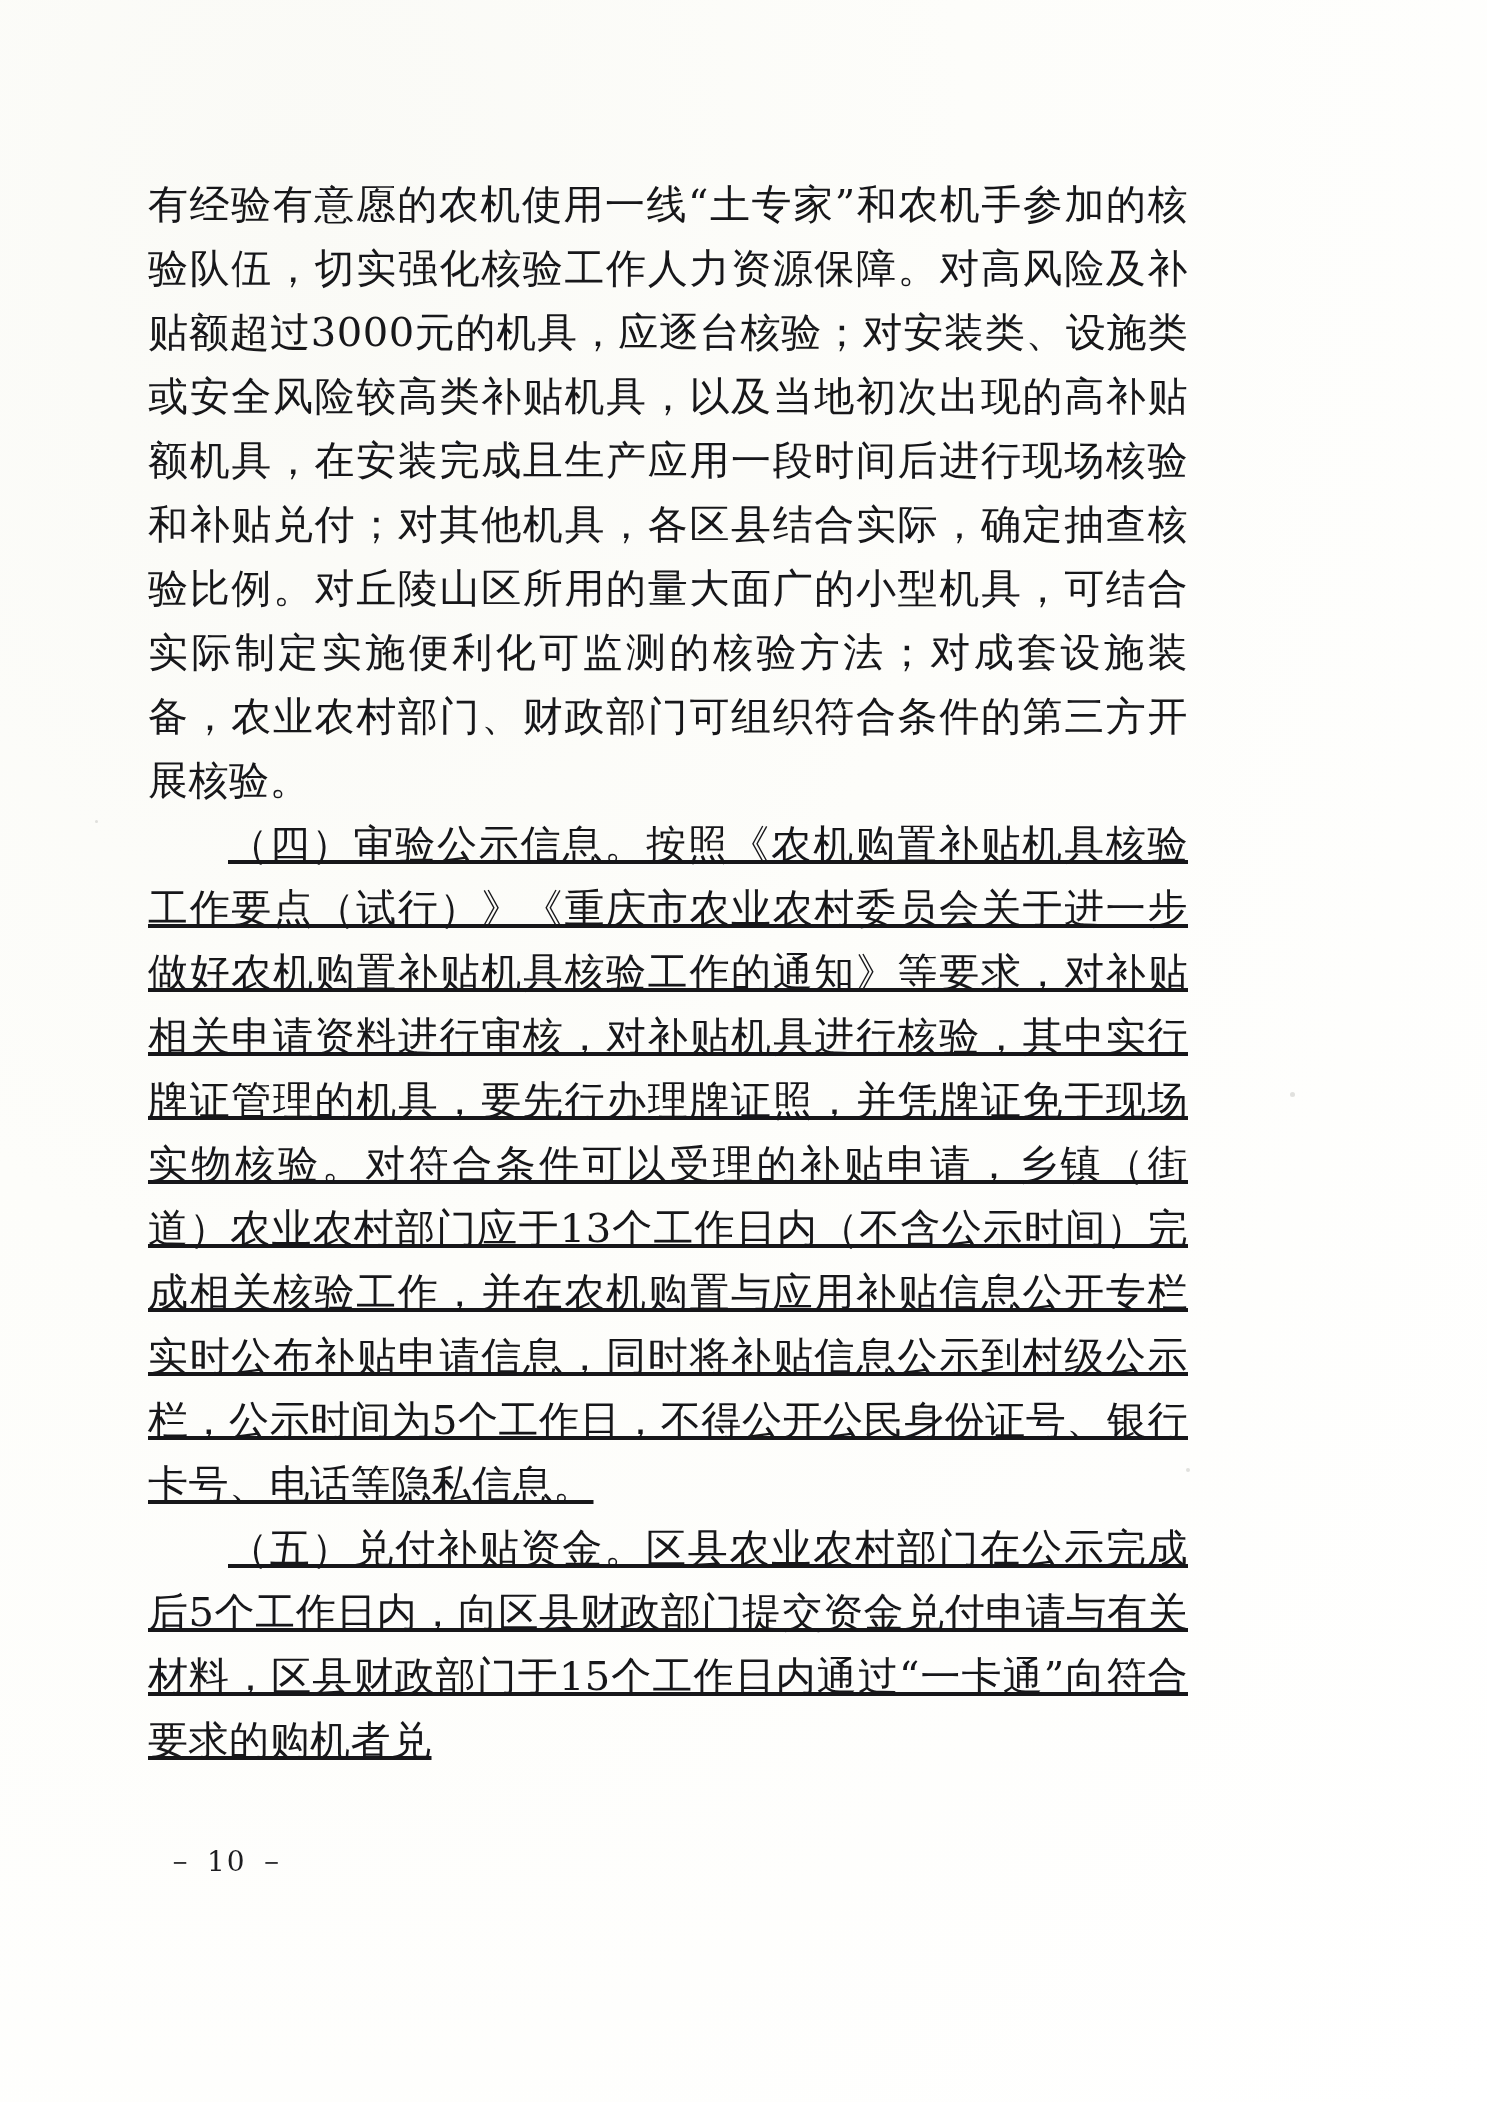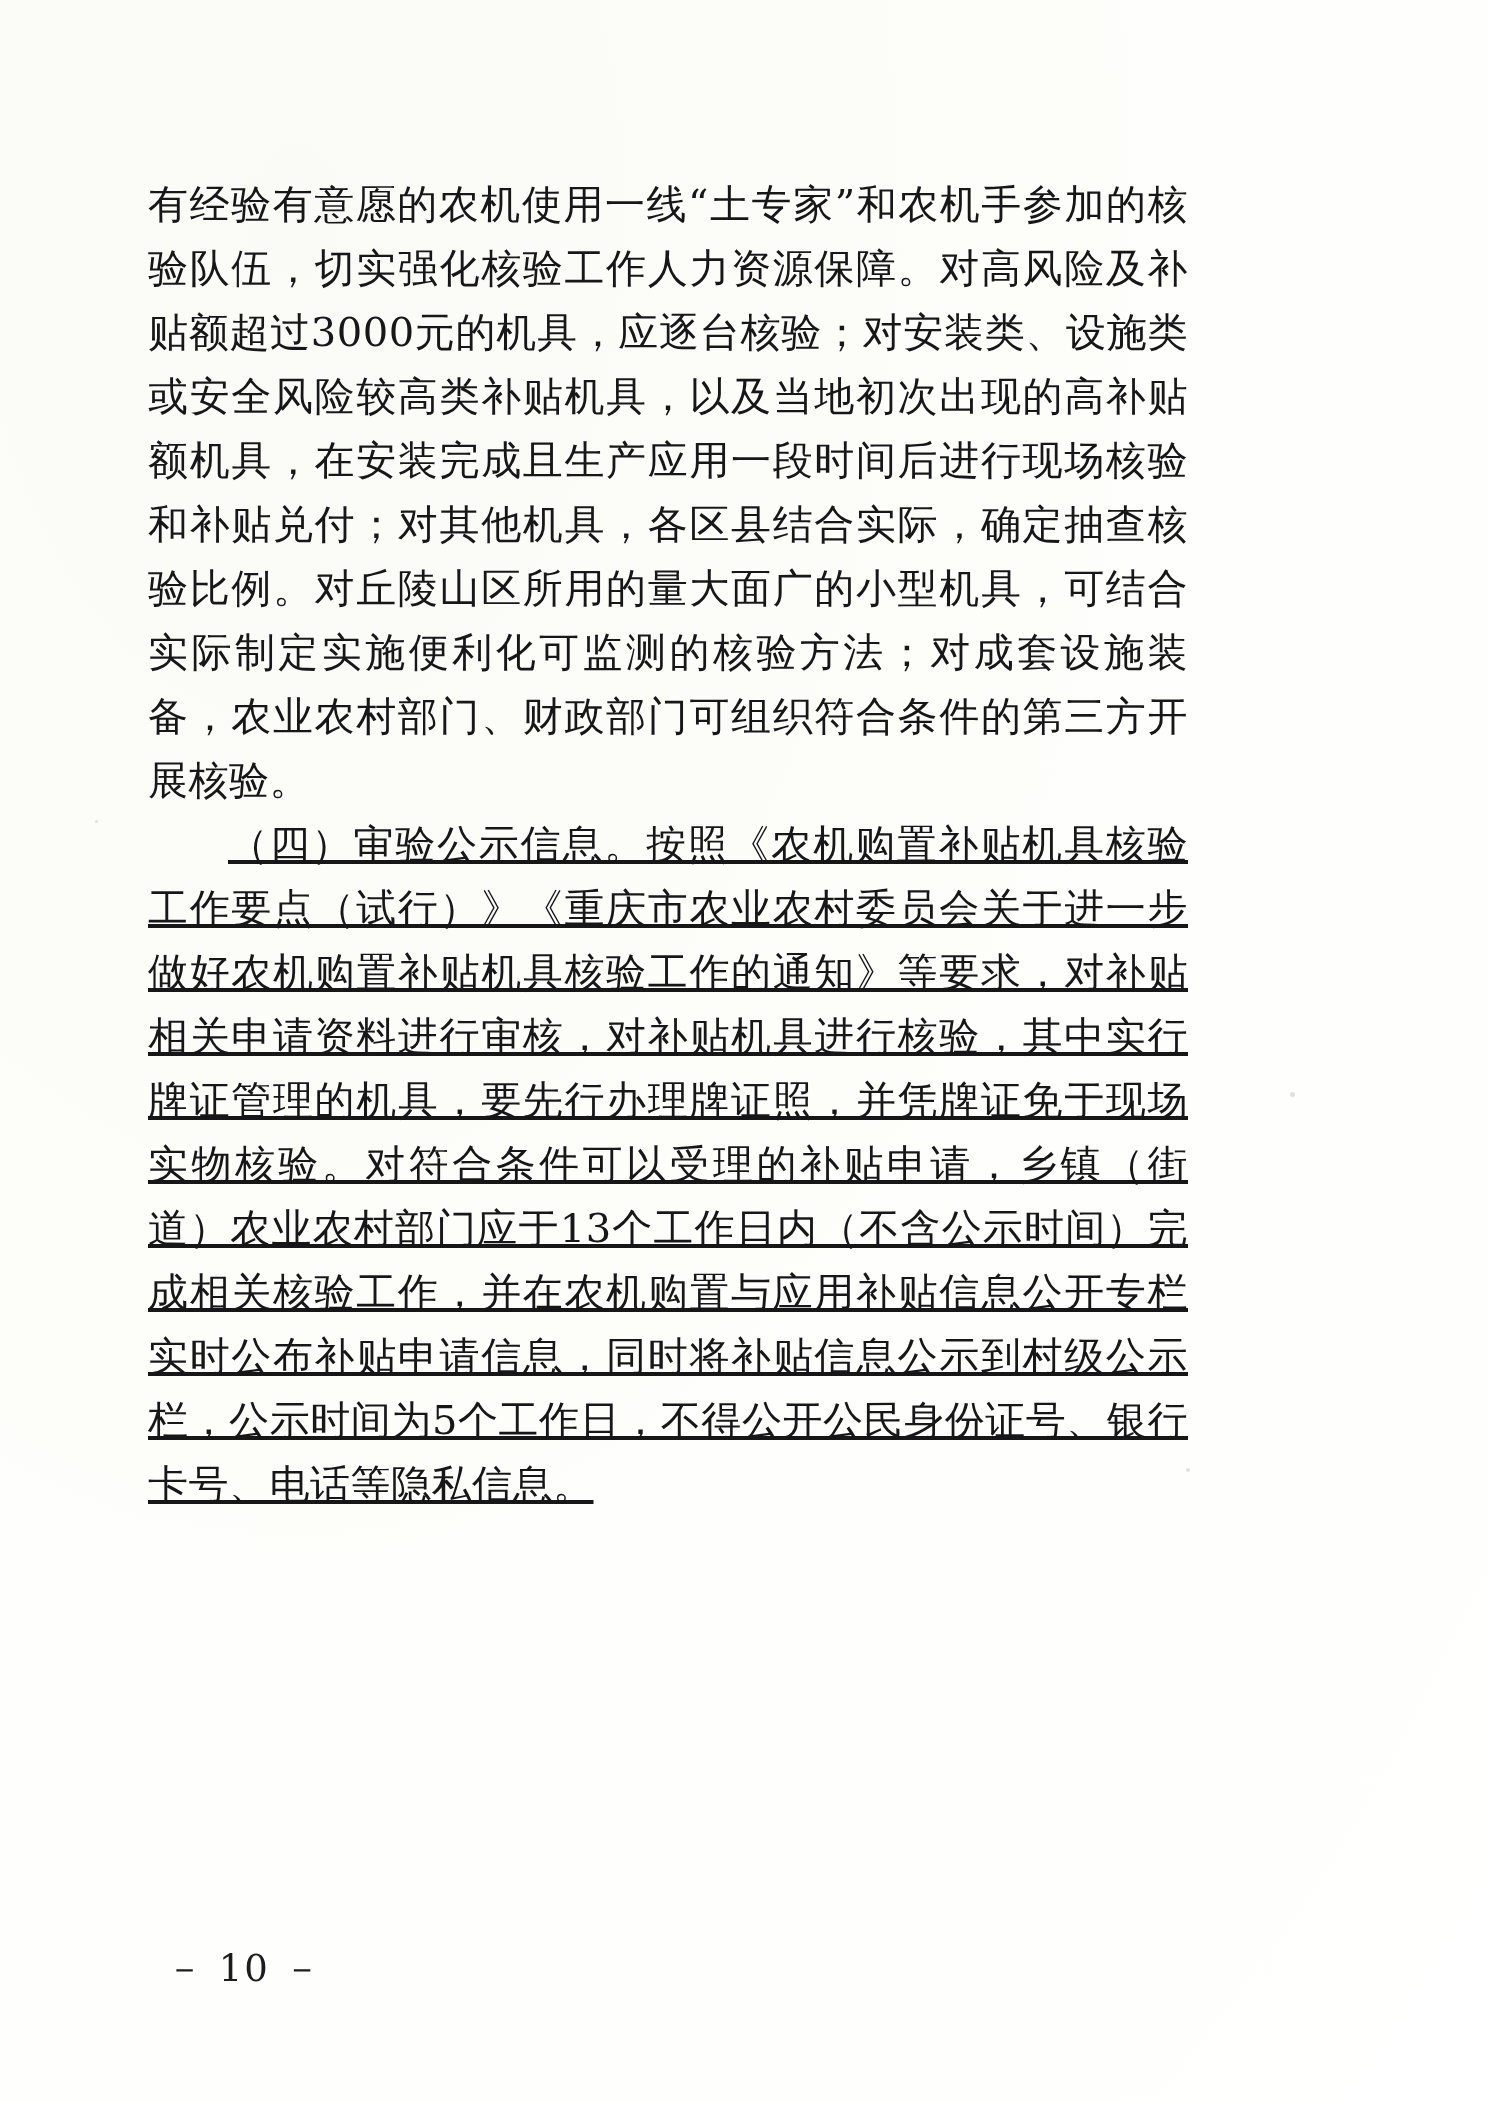--- a/index.html
+++ b/index.html
@@ -49,24 +49,24 @@
   .para + .para {
     margin-top: 0px;
     text-decoration: underline;
   }
   .indent {
     text-indent: 80px;
   }
   .footer {
     position: absolute;
     left: 148px;
-    top: 1944px;
+    top: 1843px;
     width: 1040px;
     text-align: left;
-    font-size: 37px;
+    font-size: 28px;
     color: #1d1d20;
     font-family: "DejaVu Serif", serif;
     letter-spacing: 2px;
   }
   .page-number-wrap {
     display: inline-block;
     margin-left: 18px;
   }
   .speck {
     position: absolute;
@@ -81,18 +81,19 @@
 <div class="page">
   <div class="paper-tint"></div>
 
   <div class="speck" style="left:1290px; top:1092px; width:5px; height:5px;"></div>
   <div class="speck" style="left:1186px; top:1468px; width:4px; height:4px;"></div>
   <div class="speck" style="left:95px; top:820px; width:3px; height:3px;"></div>
 
   <div class="content">
     <p class="para">有经验有意愿的农机使用一线“土专家”和农机手参加的核验队伍，切实强化核验工作人力资源保障。对高风险及补贴额超过3000元的机具，应逐台核验；对安装类、设施类或安全风险较高类补贴机具，以及当地初次出现的高补贴额机具，在安装完成且生产应用一段时间后进行现场核验和补贴兑付；对其他机具，各区县结合实际，确定抽查核验比例。对丘陵山区所用的量大面广的小型机具，可结合实际制定实施便利化可监测的核验方法；对成套设施装备，农业农村部门、财政部门可组织符合条件的第三方开展核验。</p>
     <p class="para indent">（四）审验公示信息。按照《农机购置补贴机具核验工作要点（试行）》《重庆市农业农村委员会关于进一步做好农机购置补贴机具核验工作的通知》等要求，对补贴相关申请资料进行审核，对补贴机具进行核验，其中实行牌证管理的机具，要先行办理牌证照，并凭牌证免于现场实物核验。对符合条件可以受理的补贴申请，乡镇（街道）农业农村部门应于13个工作日内（不含公示时间）完成相关核验工作，并在农机购置与应用补贴信息公开专栏实时公布补贴申请信息，同时将补贴信息公示到村级公示栏，公示时间为5个工作日，不得公开公民身份证号、银行卡号、电话等隐私信息。</p>
+    <p class="para indent">（五）兑付补贴资金。区县农业农村部门在公示完成后5个工作日内，向区县财政部门提交资金兑付申请与有关材料，区县财政部门于15个工作日内通过“一卡通”向符合要求的购机者兑</p>
   </div>
 
   <div class="footer">
     <span class="page-number-wrap">－ 10 －</span>
   </div>
 </div>
 
 </body></html>

